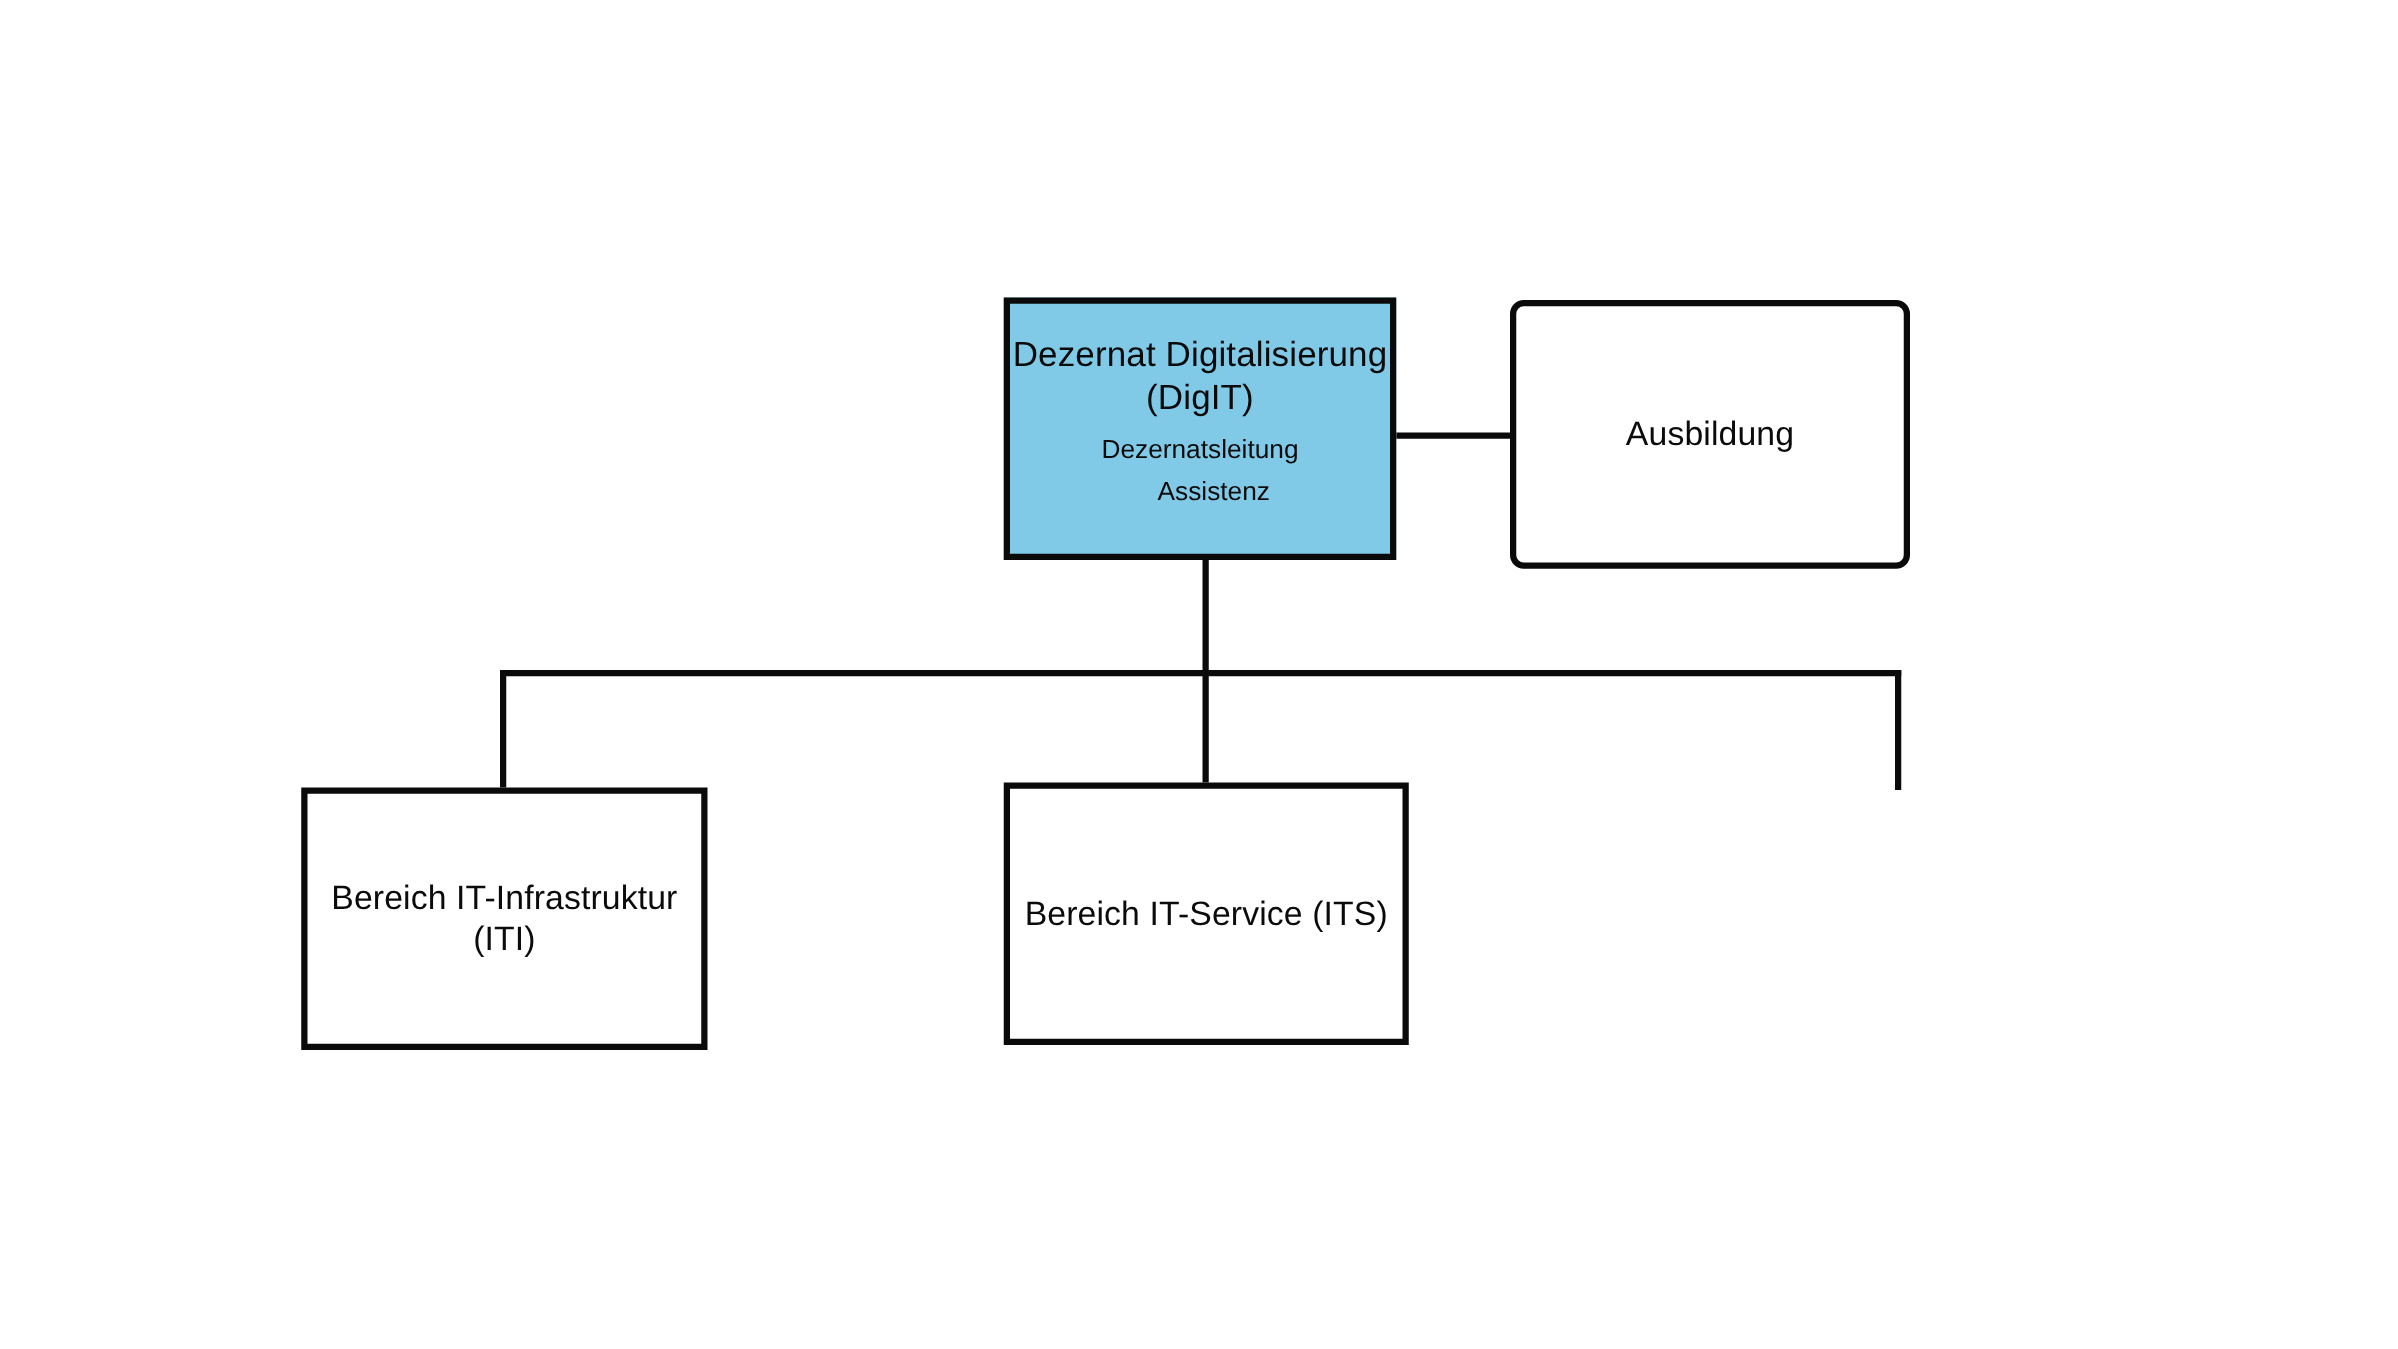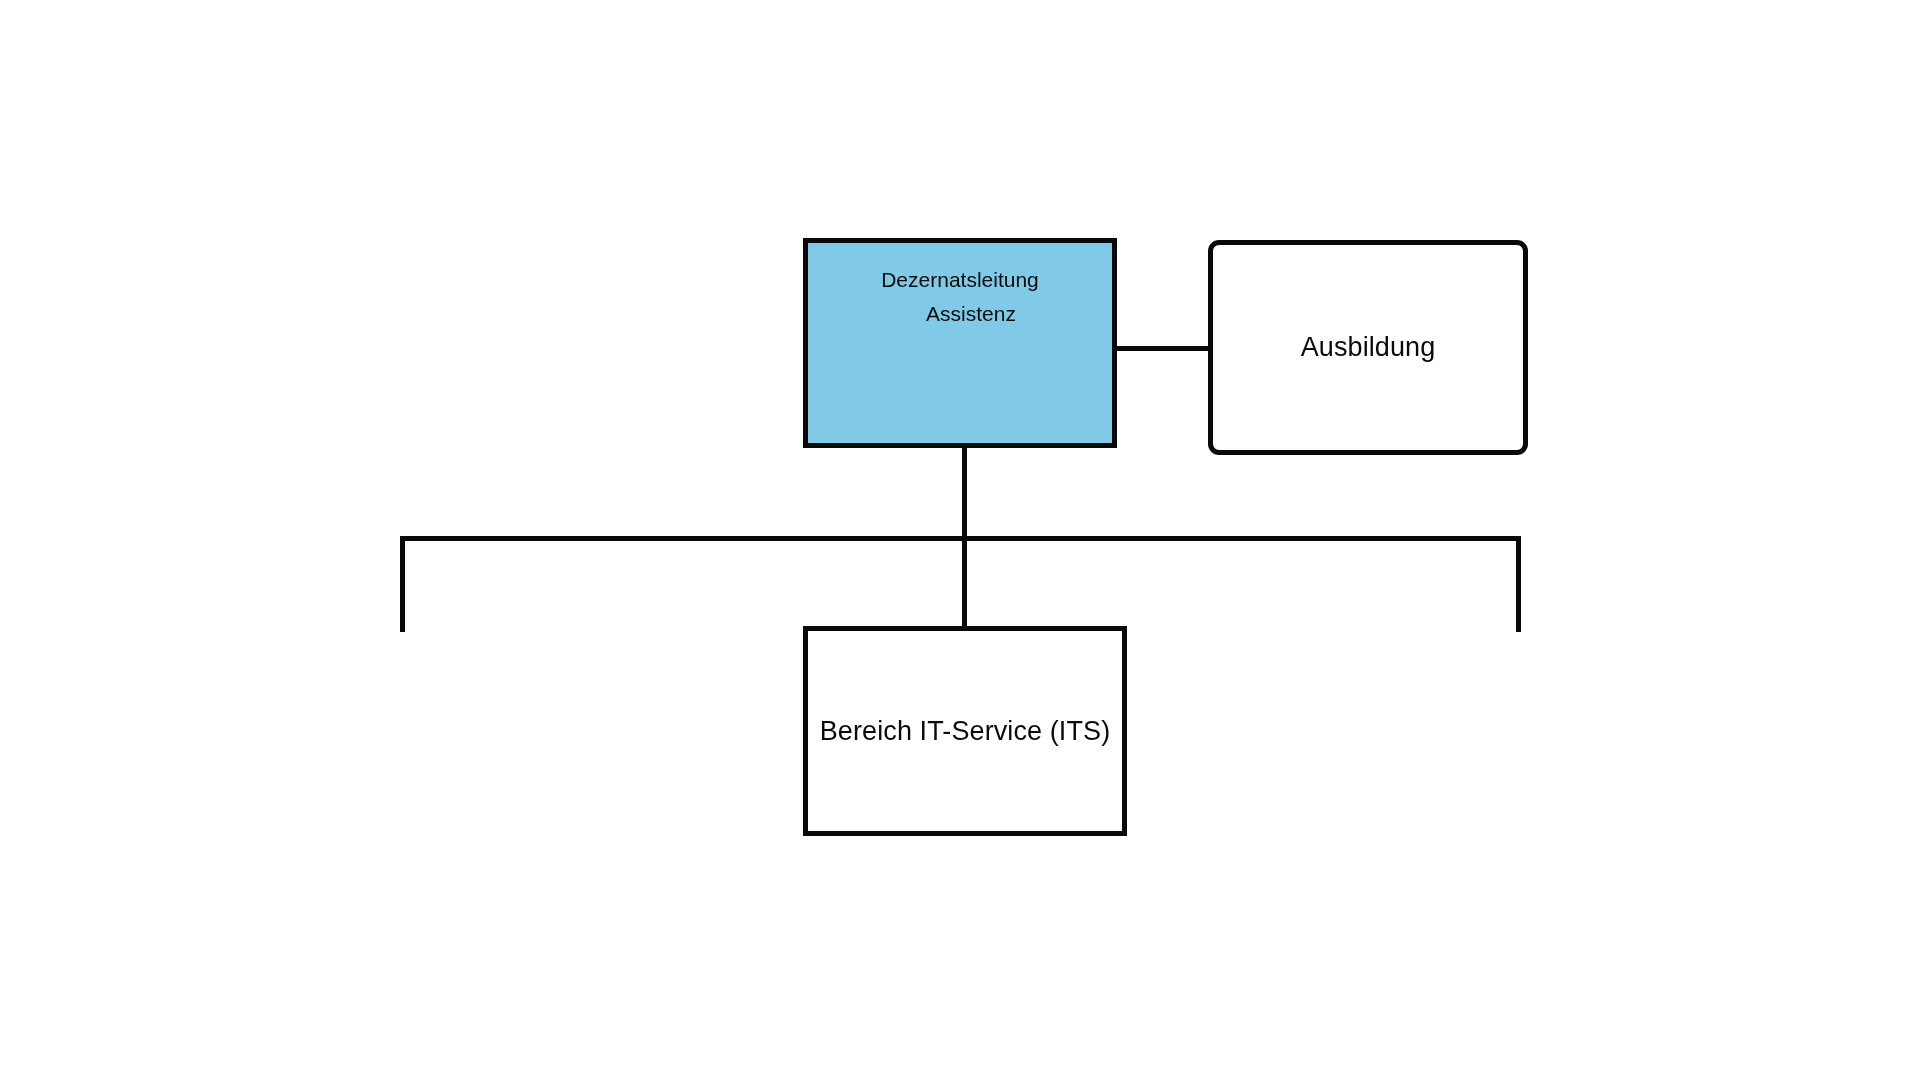--- a/index.html
+++ b/index.html
@@ -36,20 +36,21 @@
   .node.root {
     background: #80CAE8;
   }
   .node-title {
     font-size: 27px;
     letter-spacing: 0.1px;
     white-space: pre-line;
   }
   .node-sub {
     font-size: 21px;
+    margin-top: 12px;
   }
   .node-sub + .node-sub {
     margin-top: 8px;
     margin-left: 22px;
   }
 
   
   .root {
     left: 803px;
     top: 238px;
@@ -99,27 +100,33 @@
 <div id="canvas">
 
   <div class="conn conn-h link-staff"></div>
   <div class="conn conn-v stem-root"></div>
   <div class="conn conn-h bus"></div>
   <div class="conn conn-v drop-1"></div>
   <div class="conn conn-v drop-2"></div>
   <div class="conn conn-v drop-3"></div>
 
   <div class="node root">
+    <div class="node-title">Dezernat Digitalisierung
+(DigIT)</div>
     <div class="node-sub">Dezernatsleitung</div>
     <div class="node-sub">Assistenz</div>
   </div>
 
   <div class="node staff">
     <div class="node-title">Ausbildung</div>
   </div>
 
+  <div class="node unit-1">
+    <div class="node-title">Bereich IT-Infrastruktur
+(ITI)</div>
+  </div>
 
   <div class="node unit-2">
     <div class="node-title">Bereich IT-Service (ITS)</div>
   </div>
 
 
 </div>
 
 </body></html>

